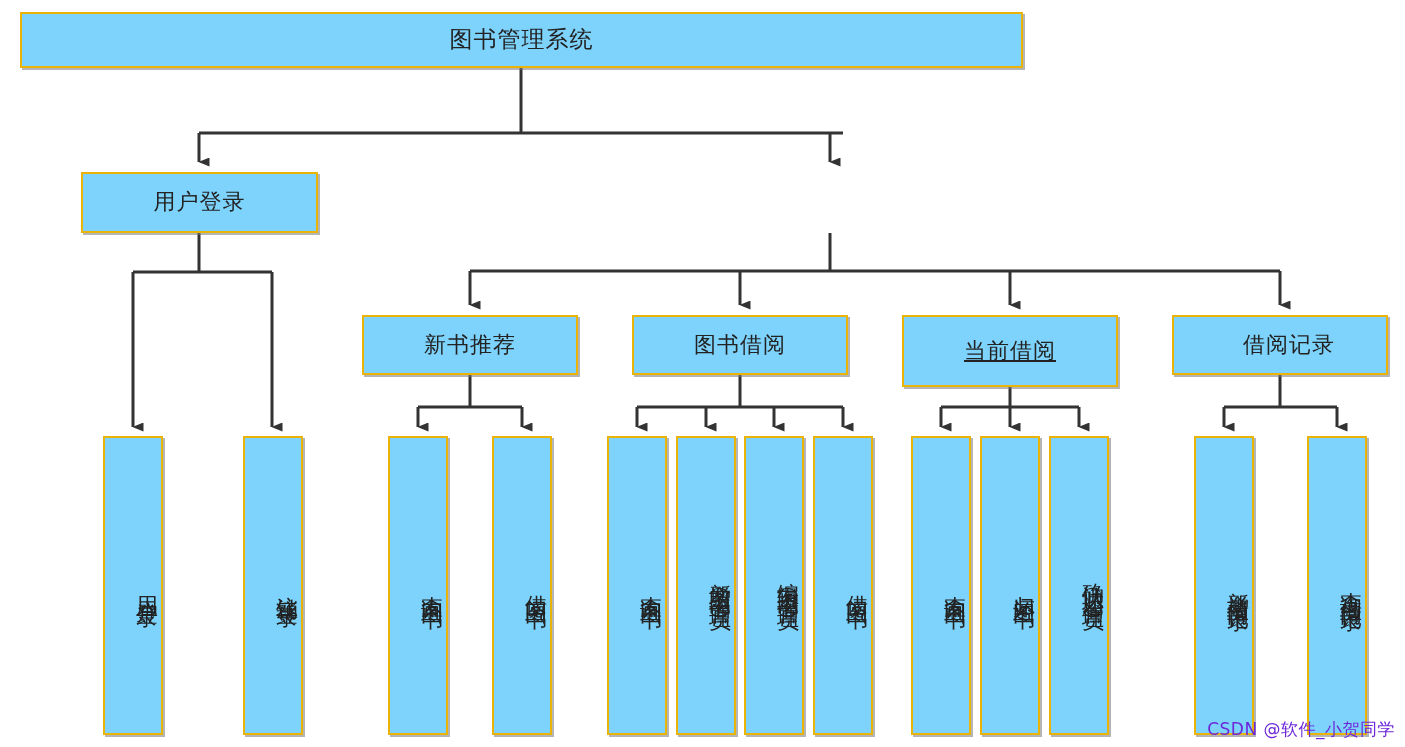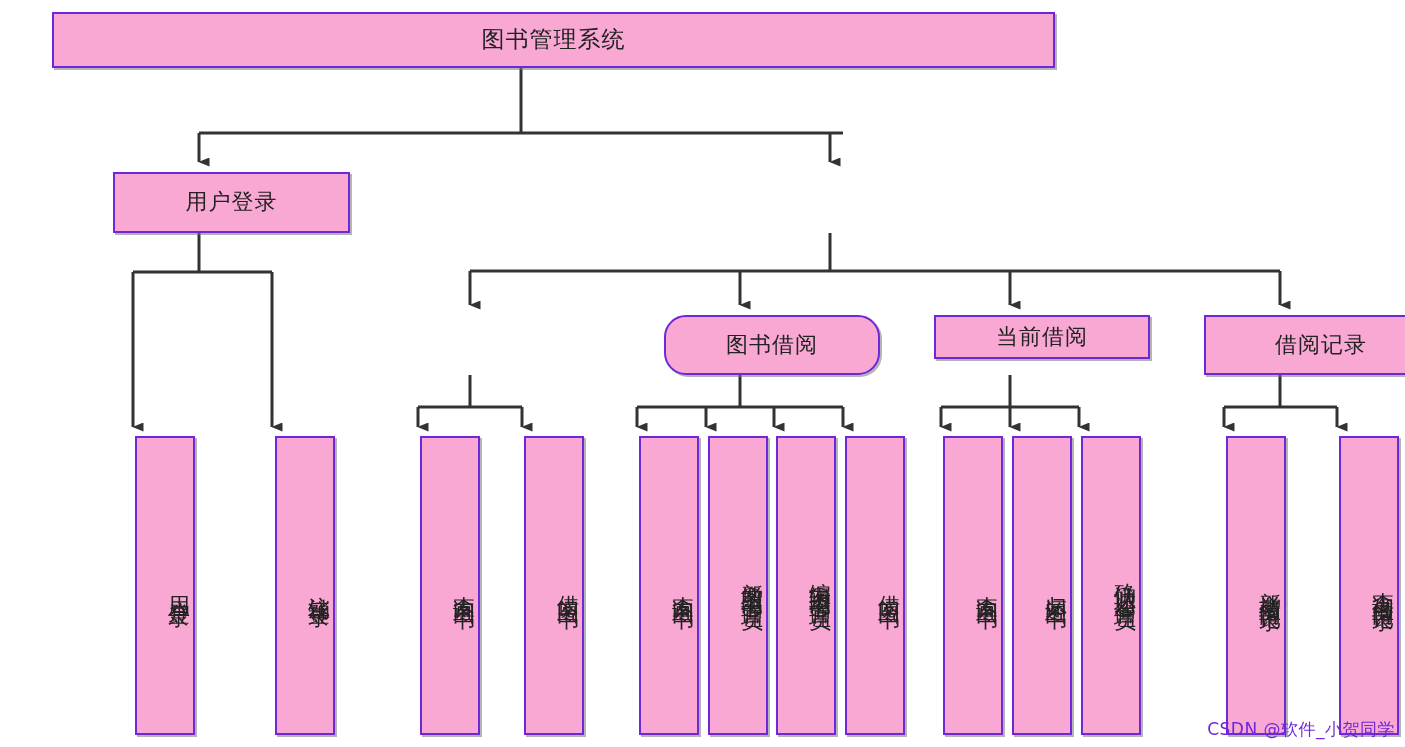--- a/index.html
+++ b/index.html
@@ -21,29 +21,28 @@
   #diagram-svg {
     position: absolute;
     left: 0;
     top: 0;
     width: 1405px;
     height: 747px;
   }
   .node-box {
     position: absolute;
     box-sizing: border-box;
-    background: #f9a8d4;
-    border: 2px solid #6d28d9;
+    background: #7dd3fc;
+    border: 2px solid #eab308;
     box-shadow: 2px 2px 0 rgba(120,120,120,0.55);
     display: flex;
     align-items: center;
     justify-content: center;
     color: #222222;
     z-index: 3;
-    margin-left: 32px;
   }
   .node-box.horizontal {
     font-size: 22px;
     letter-spacing: 1px;
     line-height: 1.2;
     padding: 0 6px;
   }
   .node-box.root {
     font-size: 23px;
   }
@@ -129,24 +128,27 @@
   </svg>
 
   <div class="node-box horizontal root" style="left:20px; top:12px; width:1003px; height:56px;">
     <span>图书管理系统</span>
   </div>
 
   <div class="node-box horizontal" style="left:81px; top:172px; width:237px; height:61px;">
     <span>用户登录</span>
   </div>
 
-  <div class="node-box horizontal" style="left:632px; top:315px; width:216px; height:60px;border-radius:22px;">
+  <div class="node-box horizontal" style="left:362px; top:315px; width:216px; height:60px;">
+    <span>新书推荐</span>
+  </div>
+  <div class="node-box horizontal" style="left:632px; top:315px; width:216px; height:60px;">
     <span>图书借阅</span>
   </div>
-  <div class="node-box horizontal" style="left:902px; top:315px; width:216px; height:44px;">
+  <div class="node-box horizontal" style="left:902px; top:315px; width:216px; height:72px;text-decoration:underline;">
     <span>当前借阅</span>
   </div>
   <div class="node-box horizontal" style="left:1172px; top:315px; width:216px; height:60px;padding-left:24px;">
     <span>借阅记录</span>
   </div>
 
   <div class="node-box vertical" style="left:103px; top:436px; width:60px; height:299px;">
     <span>用户登录</span>
   </div>
   <div class="node-box vertical" style="left:243px; top:436px; width:60px; height:299px;">

